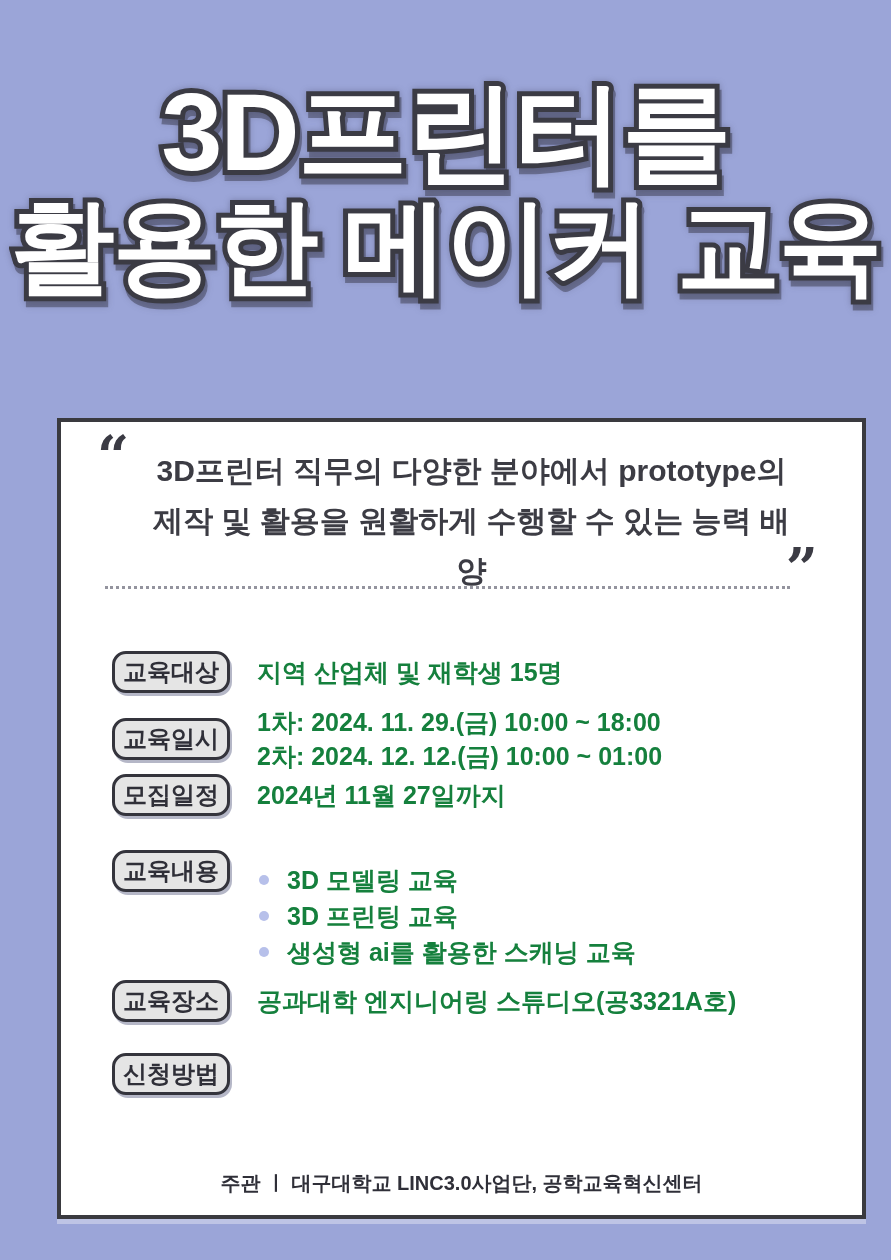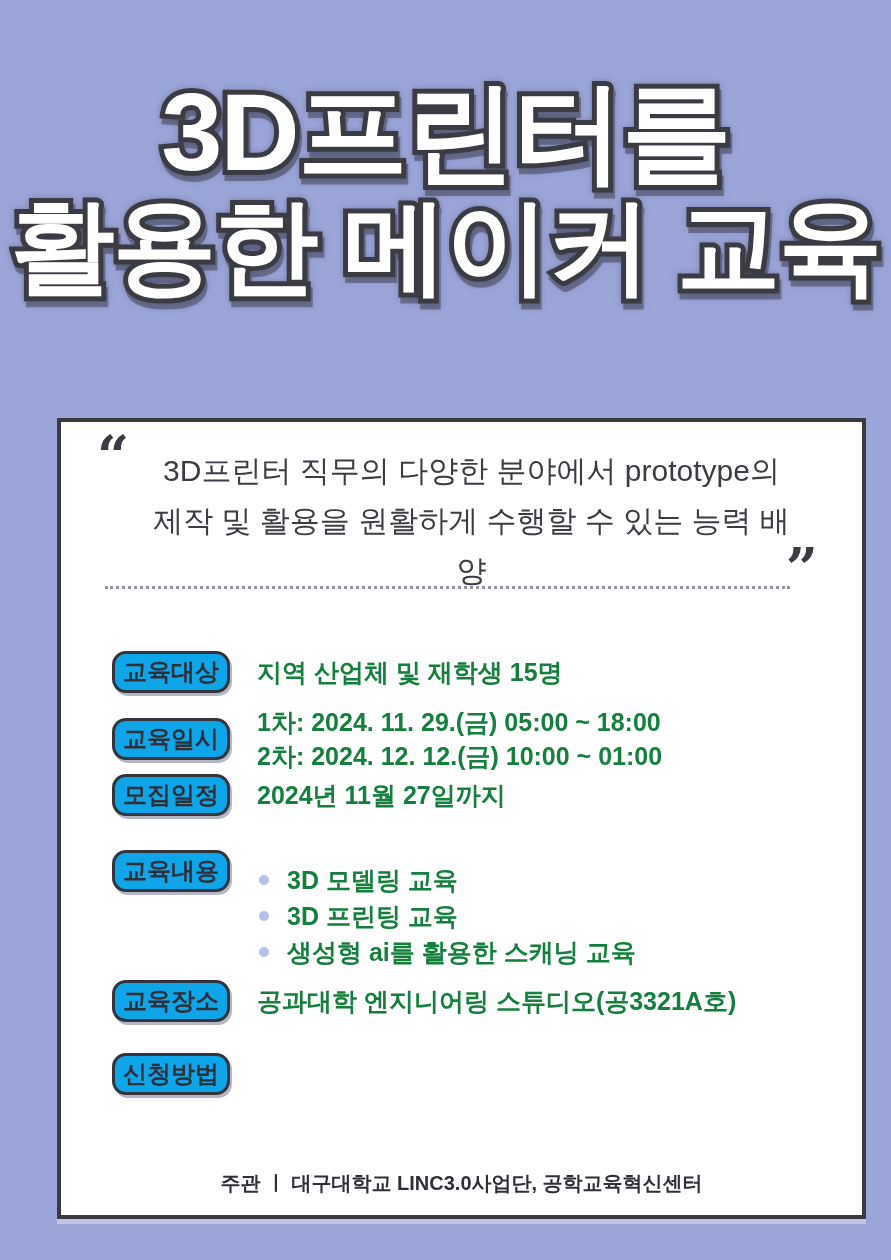--- a/index.html
+++ b/index.html
@@ -42,37 +42,37 @@
   }
   .q-close{
     position:absolute;right:44px;top:118px;
     font-family:"DejaVu Serif",serif;
     font-size:56px;font-weight:bold;color:#3b3b44;
     line-height:1;
   }
   .q-text{
     position:absolute;top:24px;left:80px;right:60px;
     text-align:center;
-    font-size:30px;font-weight:400;color:#3c3c44;
+    font-size:30px;font-weight:700;color:#3c3c44;
     line-height:50px;
   }
   .q-dots{
     position:absolute;top:164px;left:44px;right:72px;
     border-bottom:3px dotted #94949e;
   }
   
   .rows{position:absolute;top:228px;left:51px;right:28px;}
   .row{display:flex;}
   .row.v-center{align-items:center;}
   .row.v-top{align-items:flex-start;}
   .badge{
     flex:0 0 auto;
     width:118px;height:42px;
     box-sizing:border-box;
-    background:#0ea5e9;
+    background:#e5e5e5;
     border:3px solid #34343c;
     border-radius:14px;
     display:flex;align-items:center;justify-content:center;
     font-size:24px;font-weight:700;color:#2f2f38;
     box-shadow:2px 3px 0 rgba(90,95,130,0.45);
   }
   .content{
     margin-left:27px;
     font-size:25px;font-weight:700;color:#15803d;
   }
@@ -124,21 +124,21 @@
     <div class="row v-center single">
       <div class="badge">교육대상</div>
       <div class="content">
         <div class="line">지역 산업체 및 재학생 15명</div>
       </div>
     </div>
 
     <div class="row v-center mt-r2">
       <div class="badge">교육일시</div>
       <div class="content">
-        <div class="line">1차: 2024. 11. 29.(금) 05:00 ~ 18:00</div>
+        <div class="line">1차: 2024. 11. 29.(금) 10:00 ~ 18:00</div>
         <div class="line">2차: 2024. 12. 12.(금) 10:00 ~ 01:00</div>
       </div>
     </div>
 
     <div class="row v-center single mt-r3">
       <div class="badge">모집일정</div>
       <div class="content">
         <div class="line">2024년 11월 27일까지</div>
       </div>
     </div>

